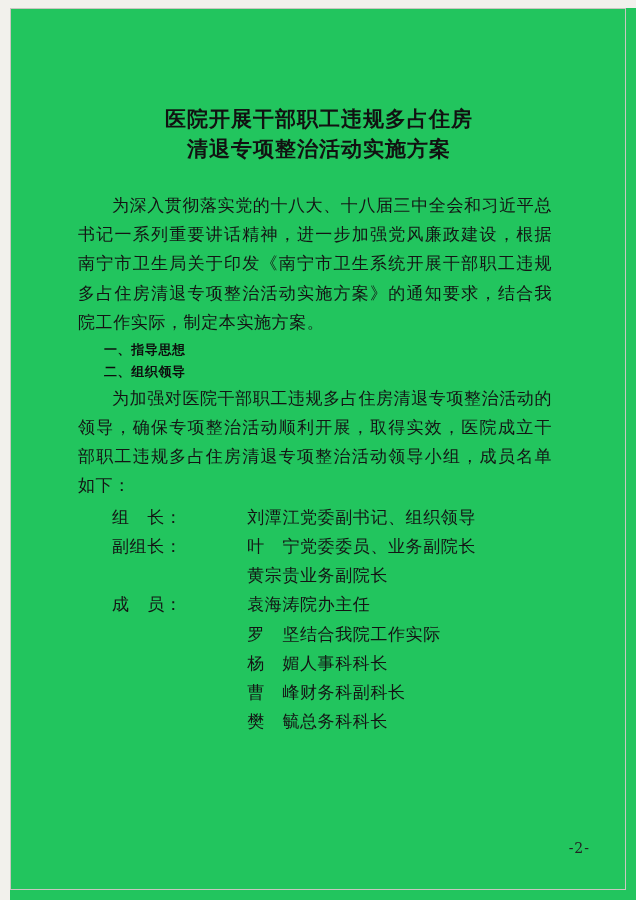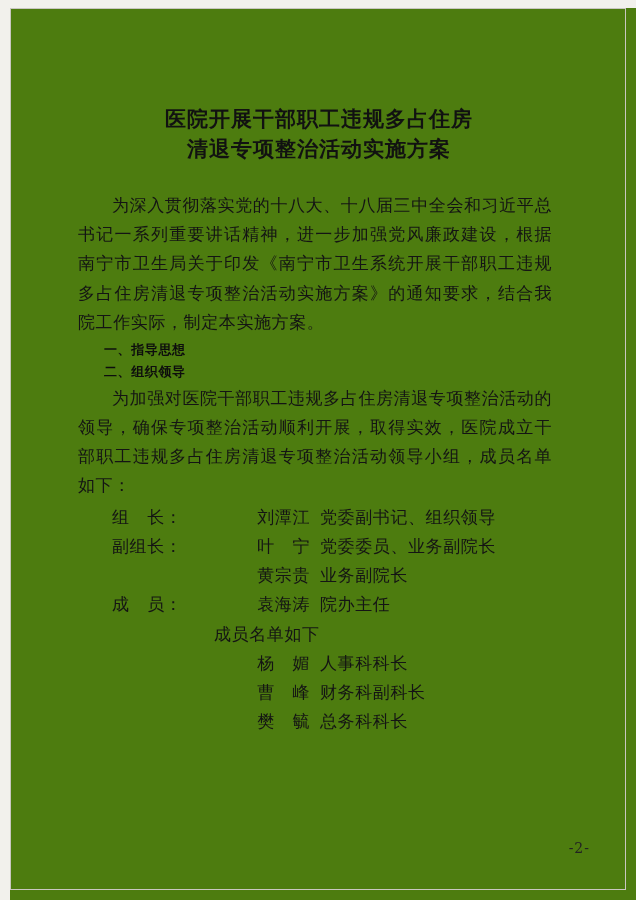--- a/index.html
+++ b/index.html
@@ -7,21 +7,21 @@
     padding: 0;
     background: #ffffff;
   }
   body {
     font-family: "DejaVu Serif", serif;
   }
   .page {
     position: relative;
     width: 636px;
     height: 900px;
-    background: #4d7c0f;
+    background: #22c55e;
     overflow: hidden;
     box-sizing: border-box;
   }
   .scan-border {
     position: absolute;
     left: 10px;
     top: 8px;
     right: 10px;
     bottom: 10px;
     border: 1px solid #c9c7c0;
@@ -74,21 +74,20 @@
     padding: 0;
     list-style: none;
   }
   .roster li {
     display: flex;
     font-size: 17px;
     line-height: 1.72;
     letter-spacing: 0.6px;
     color: #141414;
     padding-left: 34px;
-    gap: 10px;
   }
   .roster .role {
     width: 92px;
     flex: 0 0 92px;
     white-space: pre;
   }
   .roster .name {
     width: 96px;
     flex: 0 0 96px;
     white-space: pre;
@@ -158,21 +157,22 @@
           <span class="name">黄宗贵</span>
           <span class="post">业务副院长</span>
         </li>
         <li>
           <span class="role">成　员：</span>
           <span class="name">袁海涛</span>
           <span class="post">院办主任</span>
         </li>
         <li>
           <span class="role"></span>
-          <span class="post">成员名单如下</span>
+          <span class="name">罗　坚</span>
+          <span class="post">结合我院工作实际</span>
         </li>
         <li>
           <span class="role"></span>
           <span class="name">杨　媚</span>
           <span class="post">人事科科长</span>
         </li>
         <li>
           <span class="role"></span>
           <span class="name">曹　峰</span>
           <span class="post">财务科副科长</span>

